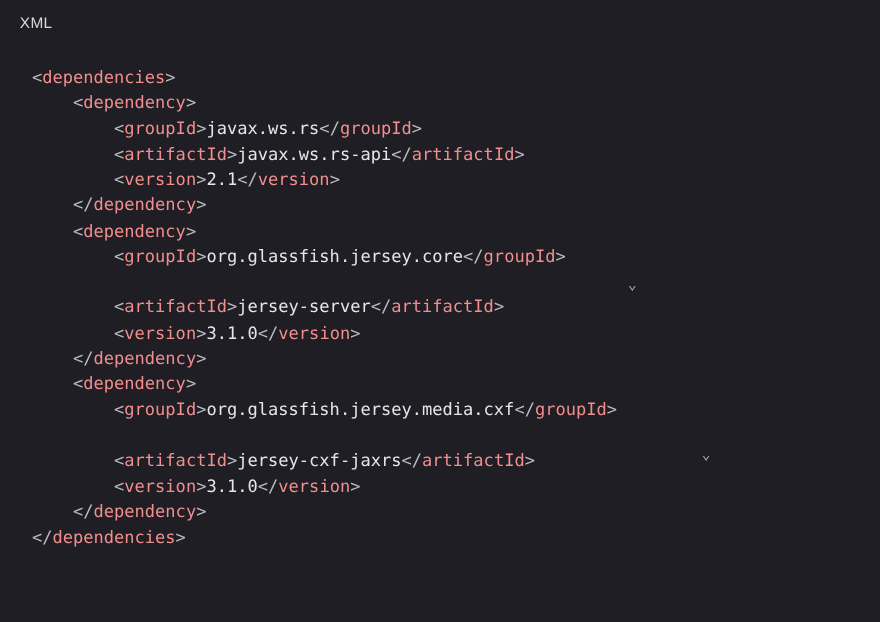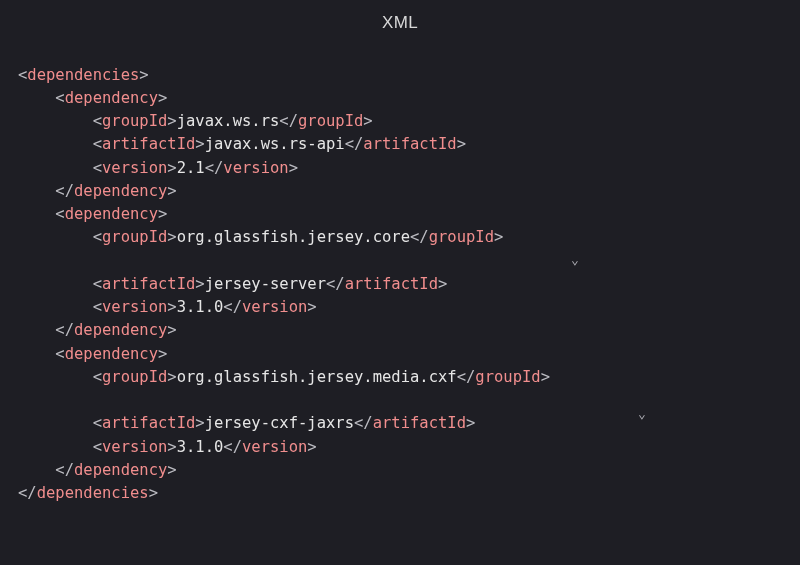--- a/index.html
+++ b/index.html
@@ -11,28 +11,28 @@
       line-height: 1.5;
       width: 800px;
       height: 565px;
       overflow: hidden;
       position: relative;
     }
     .header {
       padding: 10px 18px 0 18px;
       color: #d8d8d8;
       font-family: -apple-system, BlinkMacSystemFont, "Segoe UI", sans-serif;
-      font-size: 17px;
+      font-size: 14px;
       font-weight: 400;
       letter-spacing: 0.3px;
-      text-align: center;
     }
     .code {
       padding: 28px 32px 18px 18px;
       white-space: pre;
+      margin-left: 11px;
     }
     .tag { color: #f18e8e; } 
     .p   { color: #bcbcc2; } 
     .txt { color: #e6e6e6; } 
     .chev {
       position: absolute;
       color: #aeaeb5;
       font-size: 13px;
       user-select: none;
     }

